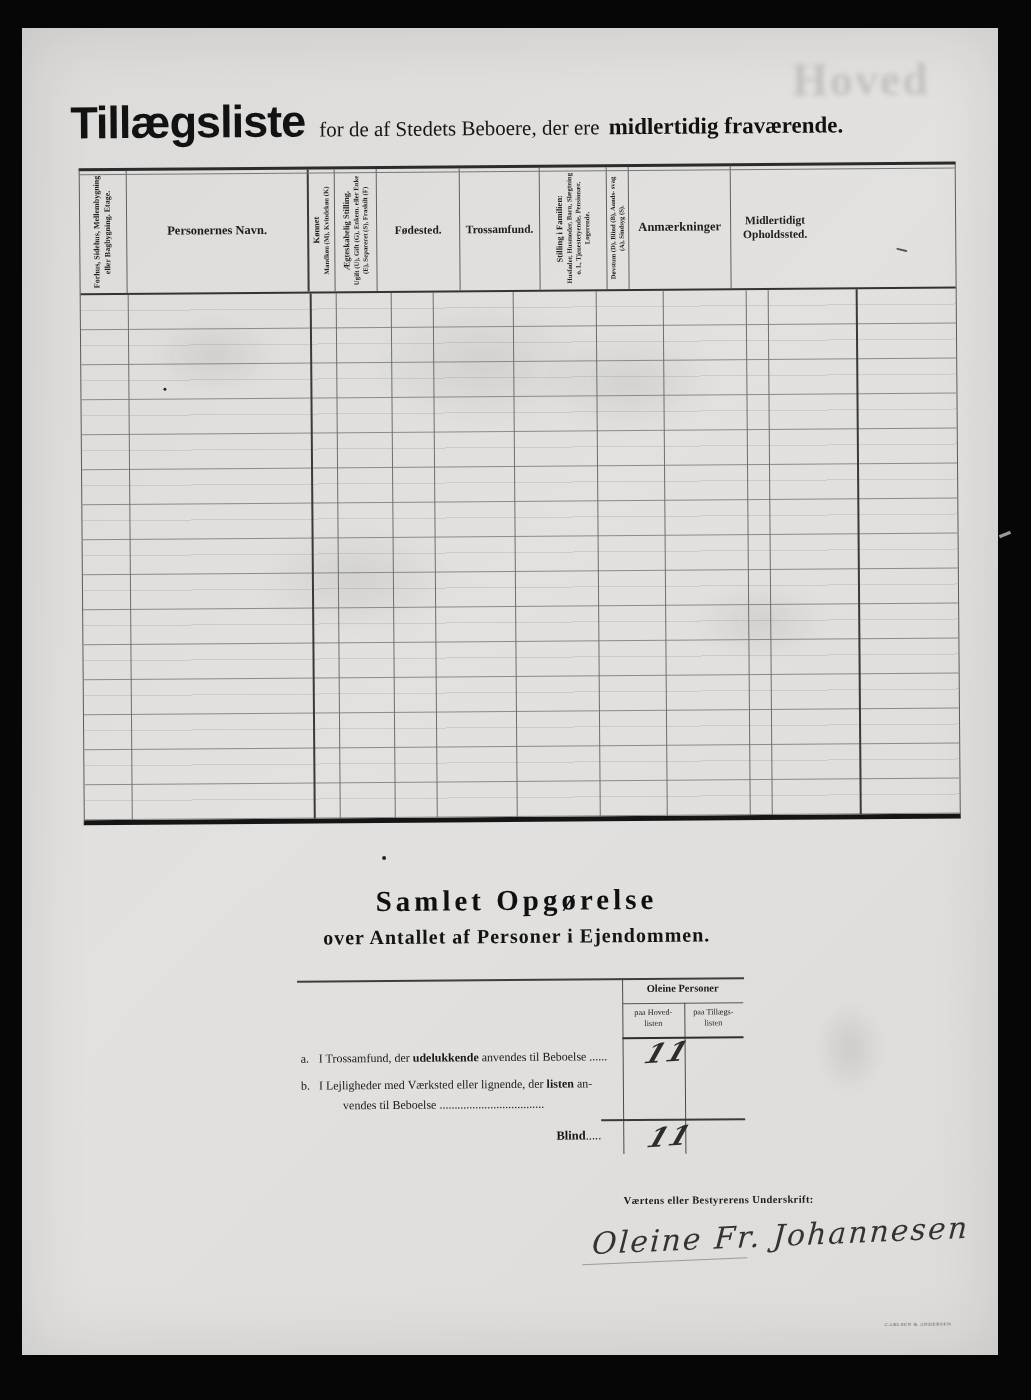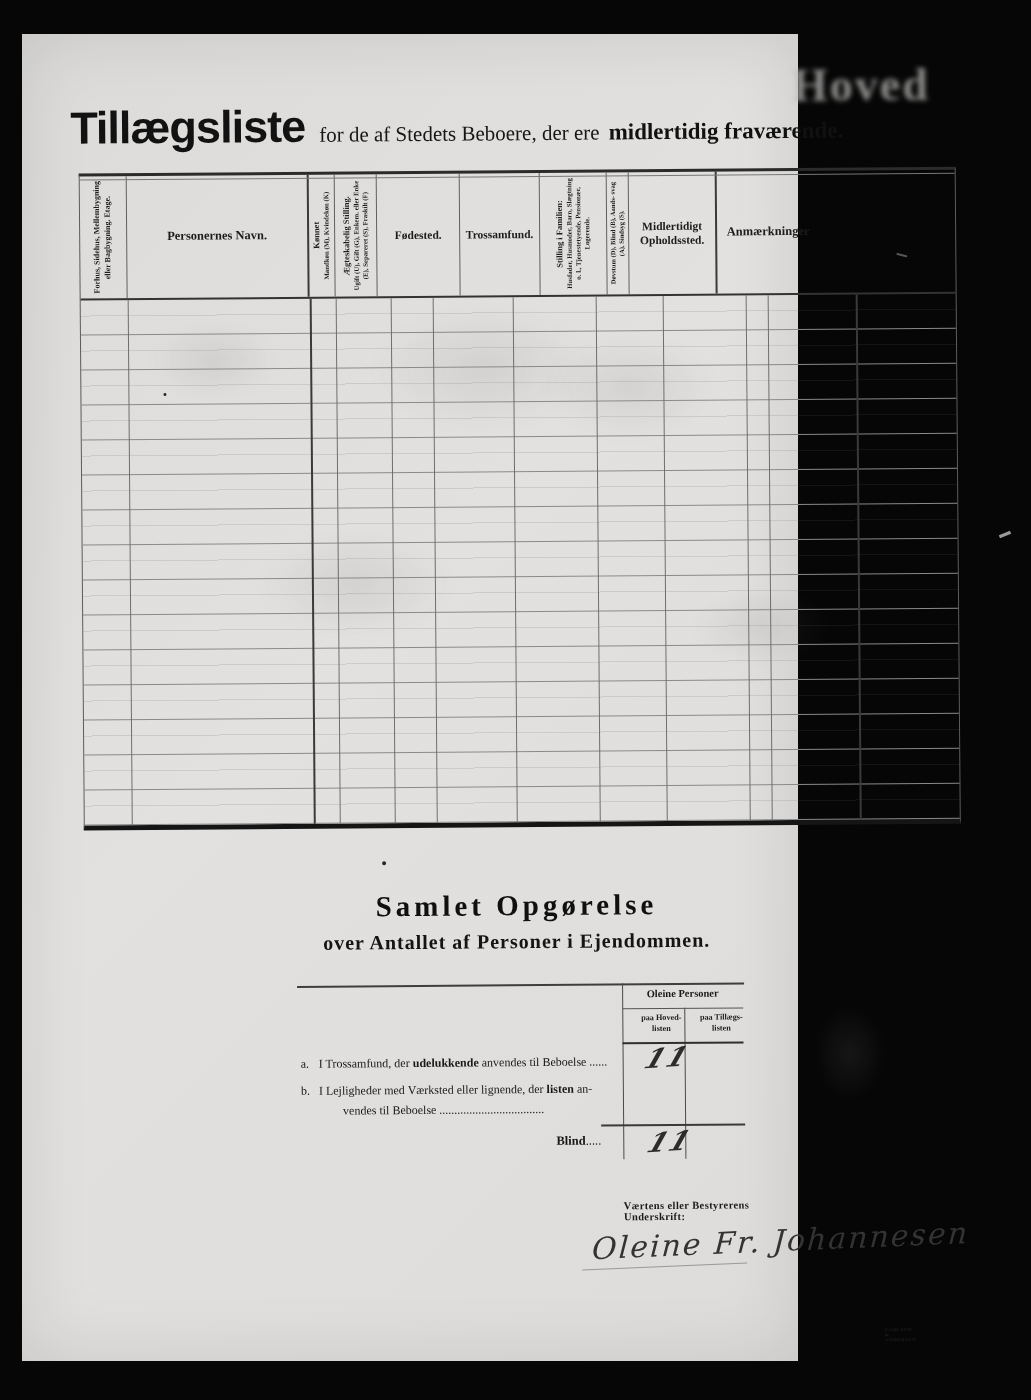--- a/index.html
+++ b/index.html
@@ -1,19 +1,19 @@
 <!DOCTYPE html>
 <html><head>
 <meta charset="utf-8">
 <style>
   html,body{margin:0;padding:0;}
   body{width:1031px;height:1400px;overflow:hidden;background:#060606;
        font-family:"Liberation Serif",serif;-webkit-font-smoothing:antialiased;}
   .stage{position:absolute;inset:0;background:#060606;}
-  .page{position:absolute;left:22px;top:34px;width:776px;height:1327px;
+  .page{position:absolute;left:22px;top:28px;width:976px;height:1327px;
         background:linear-gradient(135deg,#dcdbd9 0%,#e2e1df 45%,#dddcda 100%);
         box-shadow:inset 0 0 70px rgba(0,0,0,0.10);}
   .page-inner{position:absolute;inset:0;transform:rotate(-0.45deg);transform-origin:50% 52%;}
 
   
   .ghost-word{position:absolute;left:775px;top:28px;font-family:"Liberation Serif",serif;
         font-weight:bold;font-size:46px;color:#b9b8b6;filter:blur(2.5px);opacity:.75;letter-spacing:2px;}
   .blob{position:absolute;filter:blur(3px);background:radial-gradient(ellipse at center,rgba(105,105,105,0.12),rgba(105,105,105,0.0) 70%);}
   .b1{left:350px;top:270px;width:230px;height:130px;}
   .b2{left:520px;top:300px;width:180px;height:110px;}
@@ -68,21 +68,21 @@
   .r-top{left:273px;top:951px;width:447px;height:2px;}
   .r-antal{left:598px;top:976px;width:121px;height:1px;background:#555;}
   .r-heavy{left:598px;top:1010px;width:121px;height:2px;background:#2e2e2e;}
   .r-ialt{left:576px;top:1092px;width:144px;height:2px;background:#3a3a3a;}
   .sv{position:absolute;width:1px;background:#4a4a4a;}
   .sv-a{left:598px;top:951px;height:176px;}
   .sv-b{left:660px;top:976px;height:151px;}
   .antal-label{position:absolute;left:598px;top:956px;width:121px;text-align:center;
         font-family:"Liberation Serif",serif;font-weight:bold;font-size:10.5px;color:#1a1a1a;}
   .subcol{position:absolute;top:981px;width:62px;text-align:center;white-space:pre-line;
-        font-family:"Liberation Serif",serif;font-weight:bold;font-size:8.2px;line-height:1.3;color:#1c1c1c;padding-left:8px;}
+        font-family:"Liberation Serif",serif;font-weight:normal;font-size:8.2px;line-height:1.3;color:#1c1c1c;}
   .sc-hoved{left:598px;} .sc-till{left:658px;}
   .srow{position:absolute;left:276px;width:320px;font-size:12px;color:#191919;line-height:1.3;}
   .srow .key{display:inline-block;width:18px;}
   .srow b{font-weight:bold;}
   .row-a{top:1022px;}
   .row-b{top:1049px;}
   .row-b2{position:absolute;left:318px;top:1069px;font-size:12px;color:#191919;}
   .ialt{position:absolute;left:470px;top:1101px;width:106px;text-align:right;font-size:12.5px;color:#151515;}
   .ialt b{font-weight:bold;}
   .hand{position:absolute;font-family:"DejaVu Serif",serif;font-style:italic;font-weight:bold;
@@ -159,25 +159,25 @@
           </div>
           <div class="th c8">
             <div class="vert">
               <div class="vt">Stilling i Familien:</div>
               <div class="vs">Husfader, Husmoder, Barn, Slægtning o. l., Tjenestetyende, Pensionær, Logerende.</div>
             </div>
           </div>
           <div class="th c10">
             <div class="vert v-tiny">Døvstum (D), Blind (B), Aands- svag (A), Sindsyg (S).</div>
           </div>
+          <div class="th c12">
+            <span class="h-lbl h-big">Anmærkninger</span>
+          </div>
           <div class="th c11">
             <span class="h-lbl">Midlertidigt Opholdssted.</span>
-          </div>
-          <div class="th c12">
-            <span class="h-lbl h-big">Anmærkninger</span>
           </div>
         </div>
 
         <div class="tbody">
           <div class="trow"></div>
           <div class="trow"></div>
           <div class="trow"></div>
           <div class="trow"></div>
           <div class="trow"></div>
           <div class="trow"></div>

